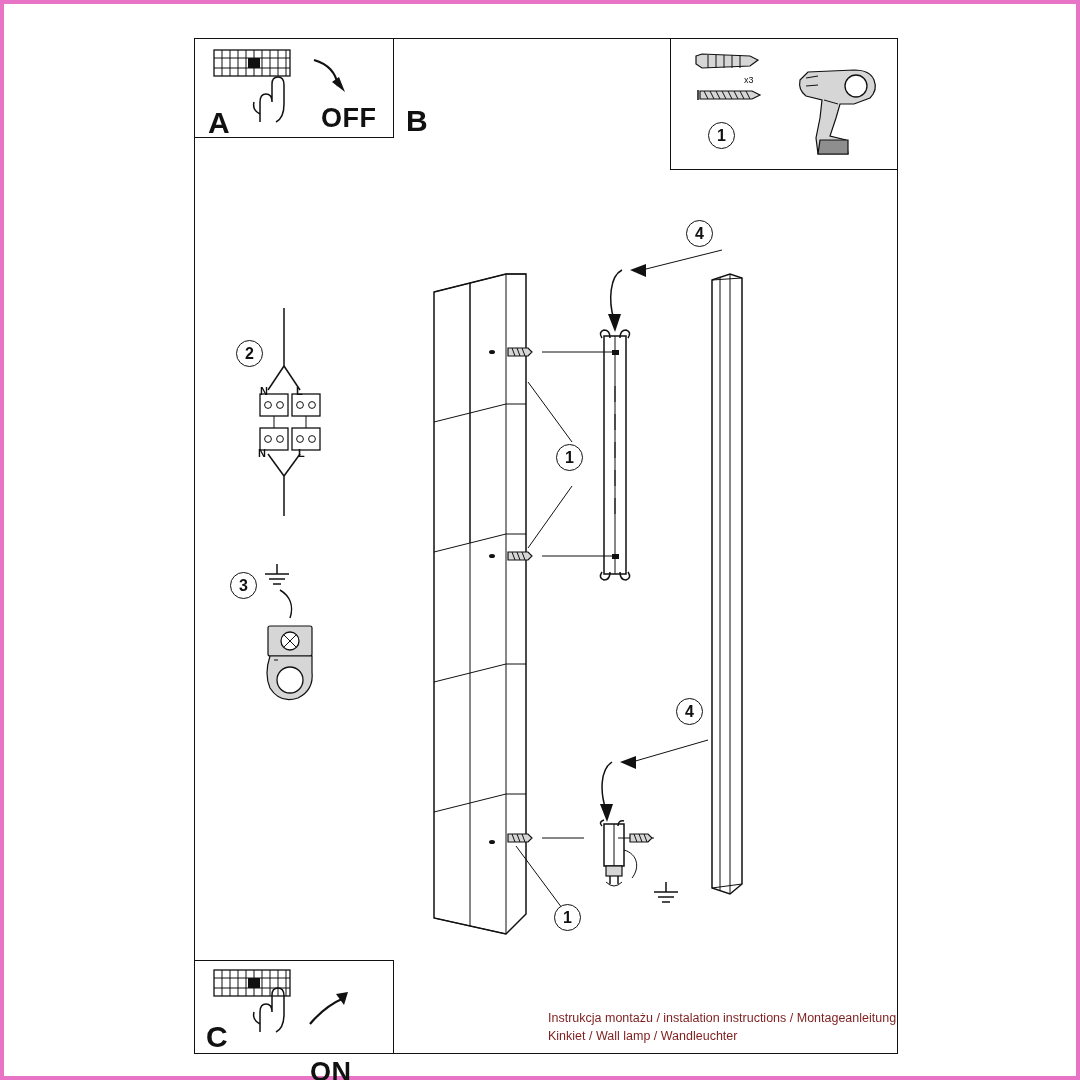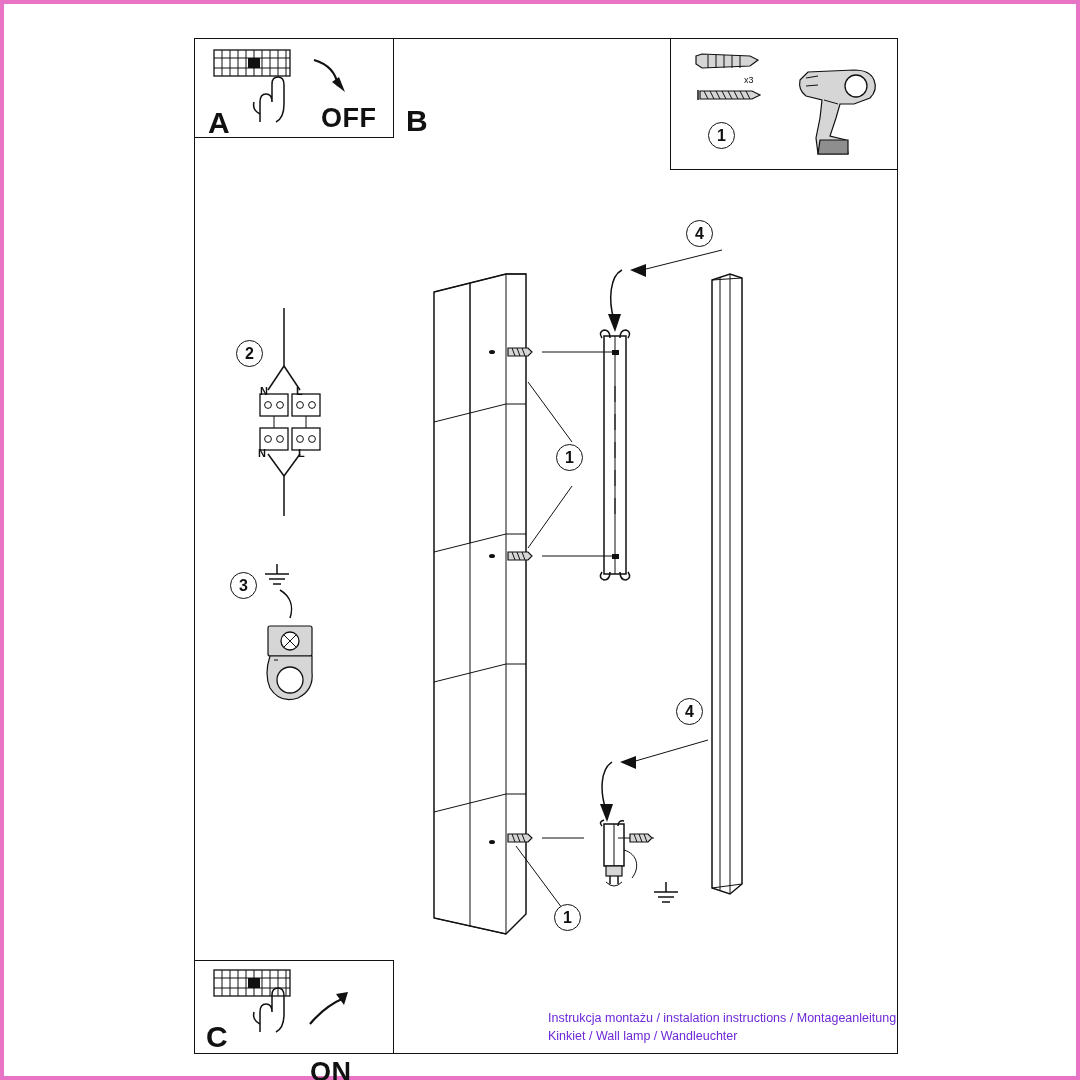--- a/index.html
+++ b/index.html
@@ -61,21 +61,21 @@
     font-size: 16px;
     font-weight: 700;
     display: flex;
     align-items: center;
     justify-content: center;
     background: #fff;
   }
   .caption {
     position: absolute;
     font-size: 12.5px;
-    color: #6d28d9;
+    color: #7f1d1d;
     line-height: 1.55;
     white-space: nowrap;
   }
   svg { position: absolute; overflow: visible; }
   .st { fill: none; stroke: #111; stroke-width: 1.5; }
   .st-thin { fill: none; stroke: #111; stroke-width: 1; }
   .st-thick { fill: none; stroke: #111; stroke-width: 2.2; }
   .fl { fill: #111; stroke: none; }
   .wh { fill: #fff; stroke: #111; stroke-width: 1.3; }
   .gr { fill: #8e8e8e; stroke: #111; stroke-width: 1.2; }

